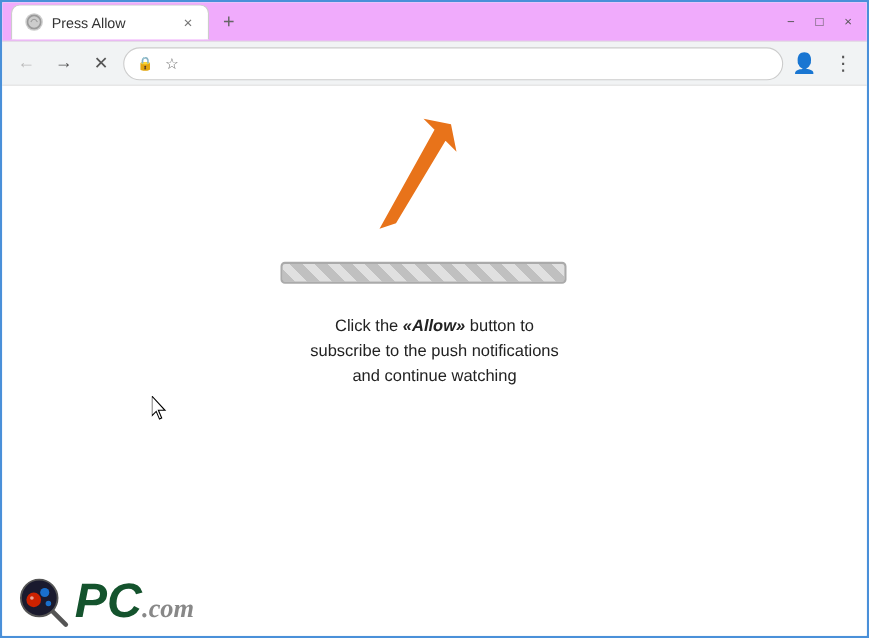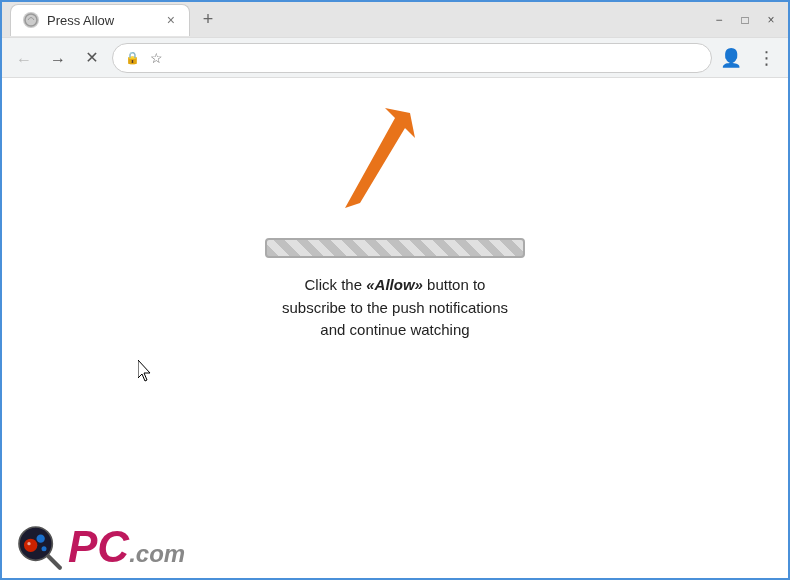--- a/index.html
+++ b/index.html
@@ -9,21 +9,21 @@
       font-family: Arial, sans-serif;
       background: #fff;
       border: 2px solid #4a90d9;
       overflow: hidden;
     }
 
     
     .title-bar {
       display: flex;
       align-items: center;
-      background: #e5e5e5;
+      background: #f0abfc;
       height: 36px;
       padding: 0 8px;
       border-bottom: 1px solid #ddd;
     }
     .tab-area {
       display: flex;
       align-items: center;
       flex: 1;
     }
     .tab {
@@ -161,22 +161,21 @@
       transform: translateX(-80px);
     }
     
 
     
     .progress-area {
       margin-top: 160px;
       width: 280px;
       display: flex;
       flex-direction: column;
-      align-items: center;
-      gap: 16px;
+      gap: 28px;
     }
 
     .progress-bar-wrapper {
       width: 260px;
       height: 20px;
       border: 2px solid #aaa;
       border-radius: 4px;
       overflow: hidden;
       background: repeating-linear-gradient(
         45deg,
@@ -297,18 +296,18 @@
       <circle cx="26" cy="26" r="20" fill="#1a1a2e" stroke="#555" stroke-width="2"></circle>
 
       <circle cx="20" cy="28" r="8" fill="#cc2200"></circle>
 
       <circle cx="32" cy="20" r="5" fill="#1a6fcc"></circle>
       <circle cx="36" cy="32" r="3" fill="#1a6fcc"></circle>
 
       <circle cx="18" cy="26" r="2" fill="white" opacity="0.6"></circle>
     </svg>
     <div style="display:flex; align-items:baseline;">
-      <span style="font-size:44px; font-weight:900; color:#be185d; font-family:Arial, sans-serif; font-style:italic;">PC</span>
-      <span style="font-size:24px; font-weight:bold; color:#888; font-family:Liberation Sans, sans-serif; font-style:italic;">.com</span>
+      <span style="font-size:44px; font-weight:900; color:#14532d; font-family:Arial, sans-serif; font-style:italic;">PC</span>
+      <span style="font-size:24px; font-weight:bold; color:#888; font-family:Liberation Serif, serif; font-style:italic;">.com</span>
     </div>
   </div>
 
 </div>
 
 </body></html>

